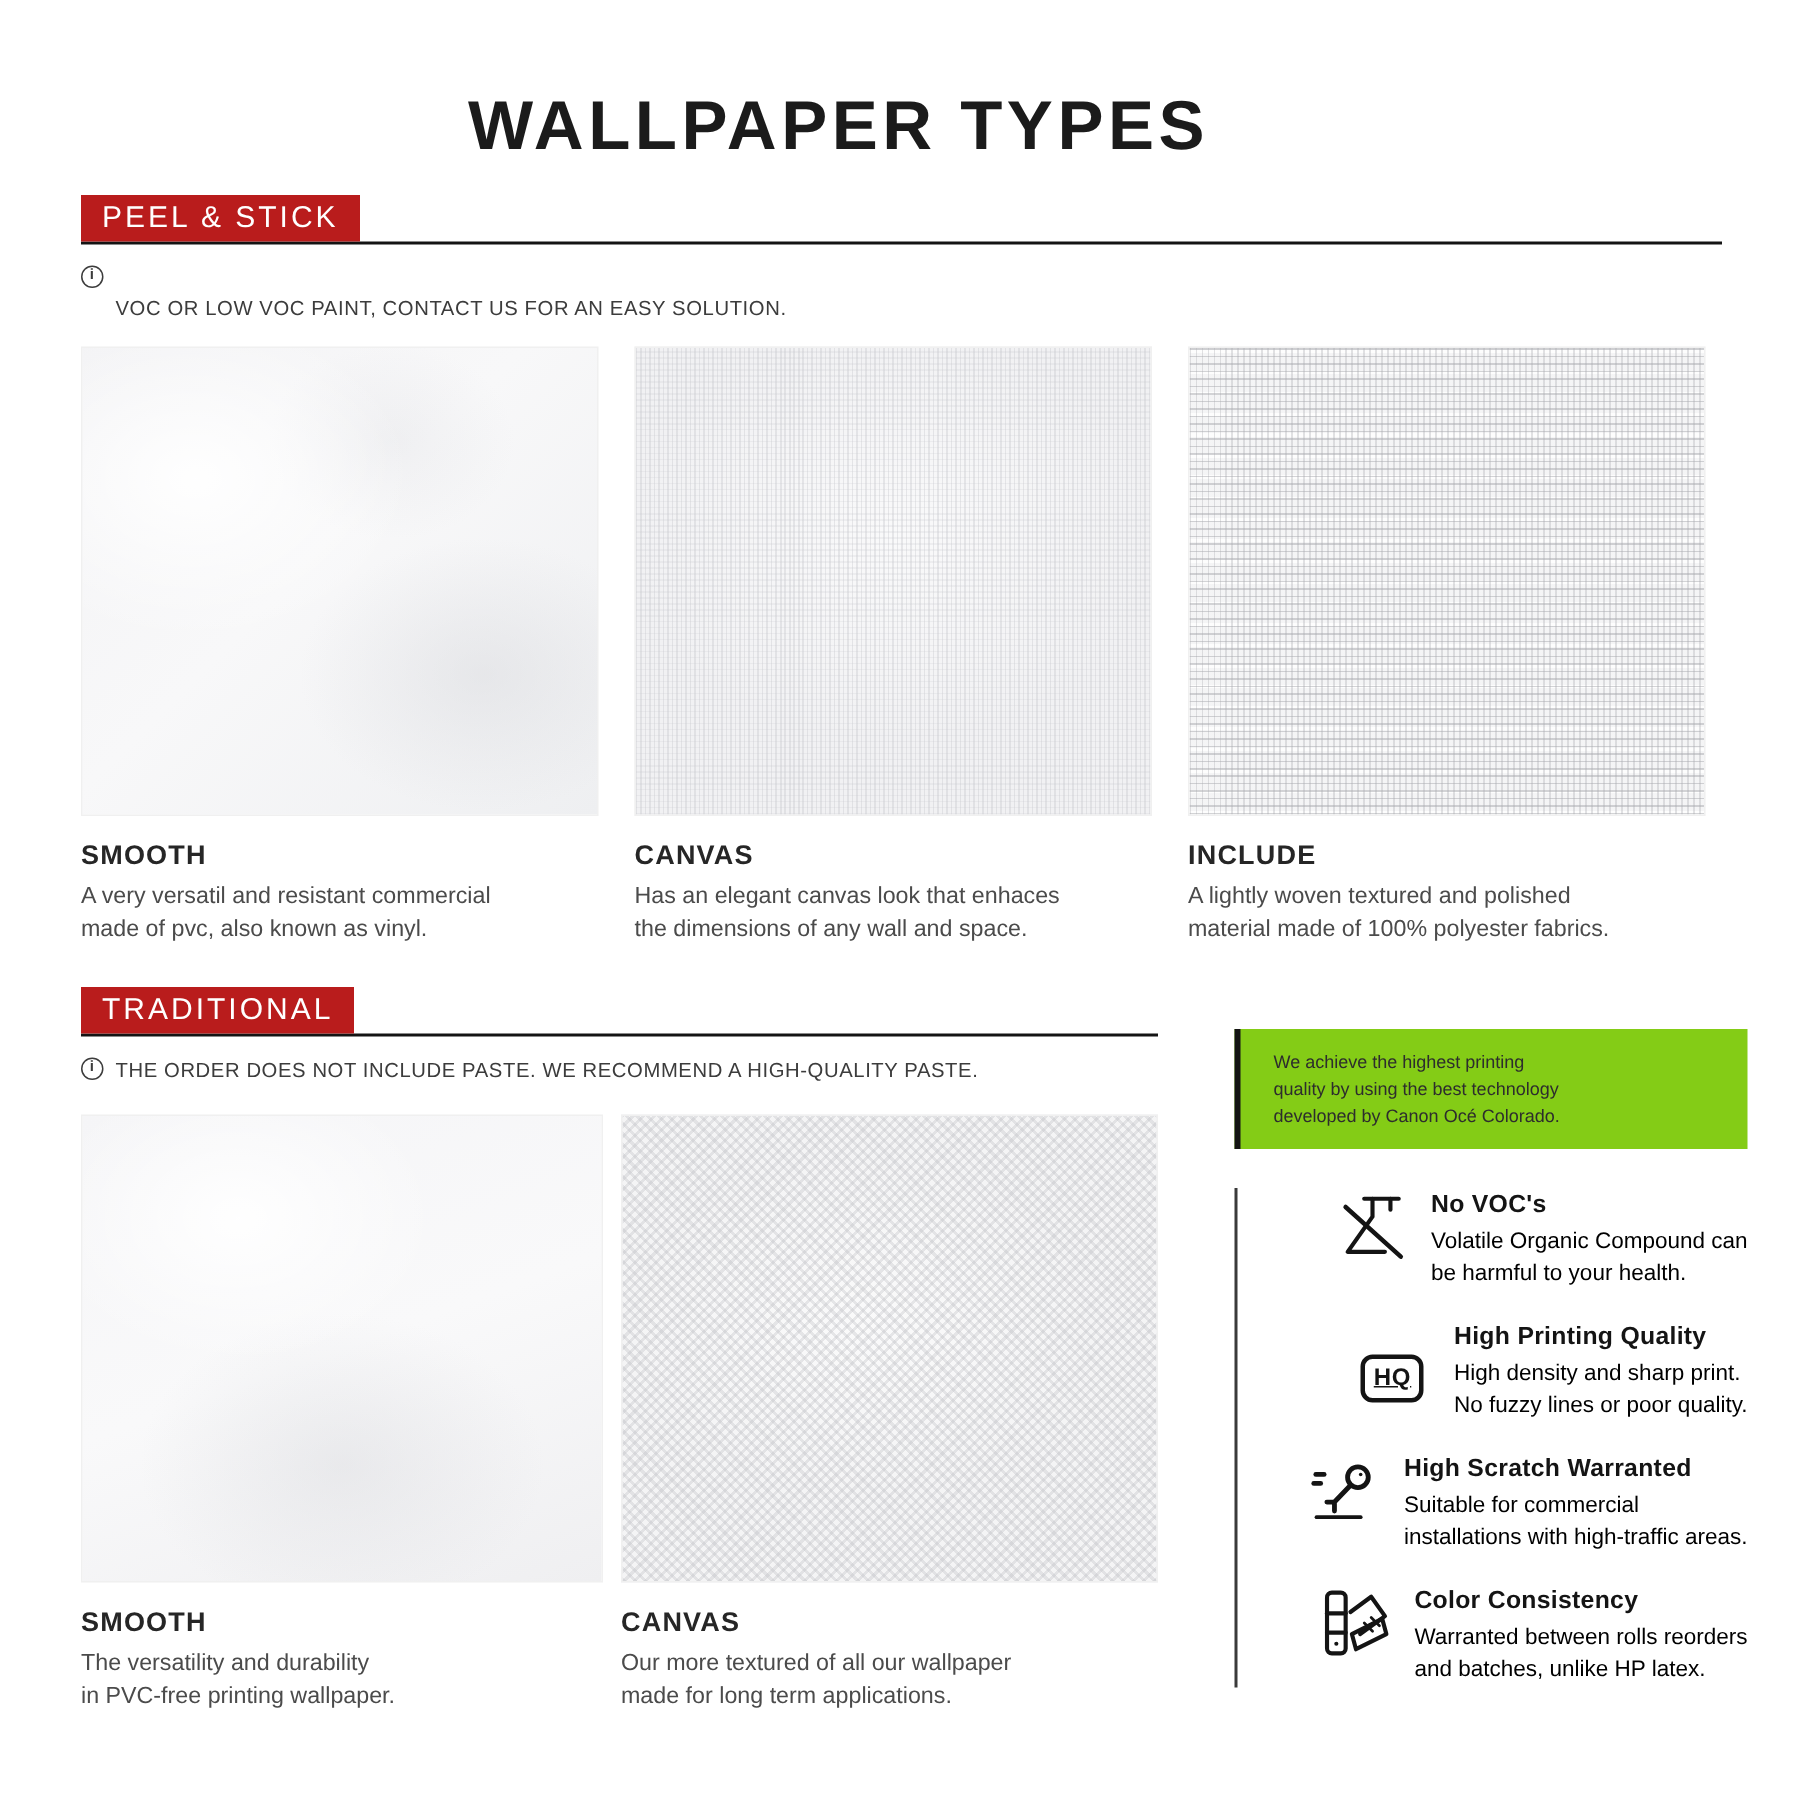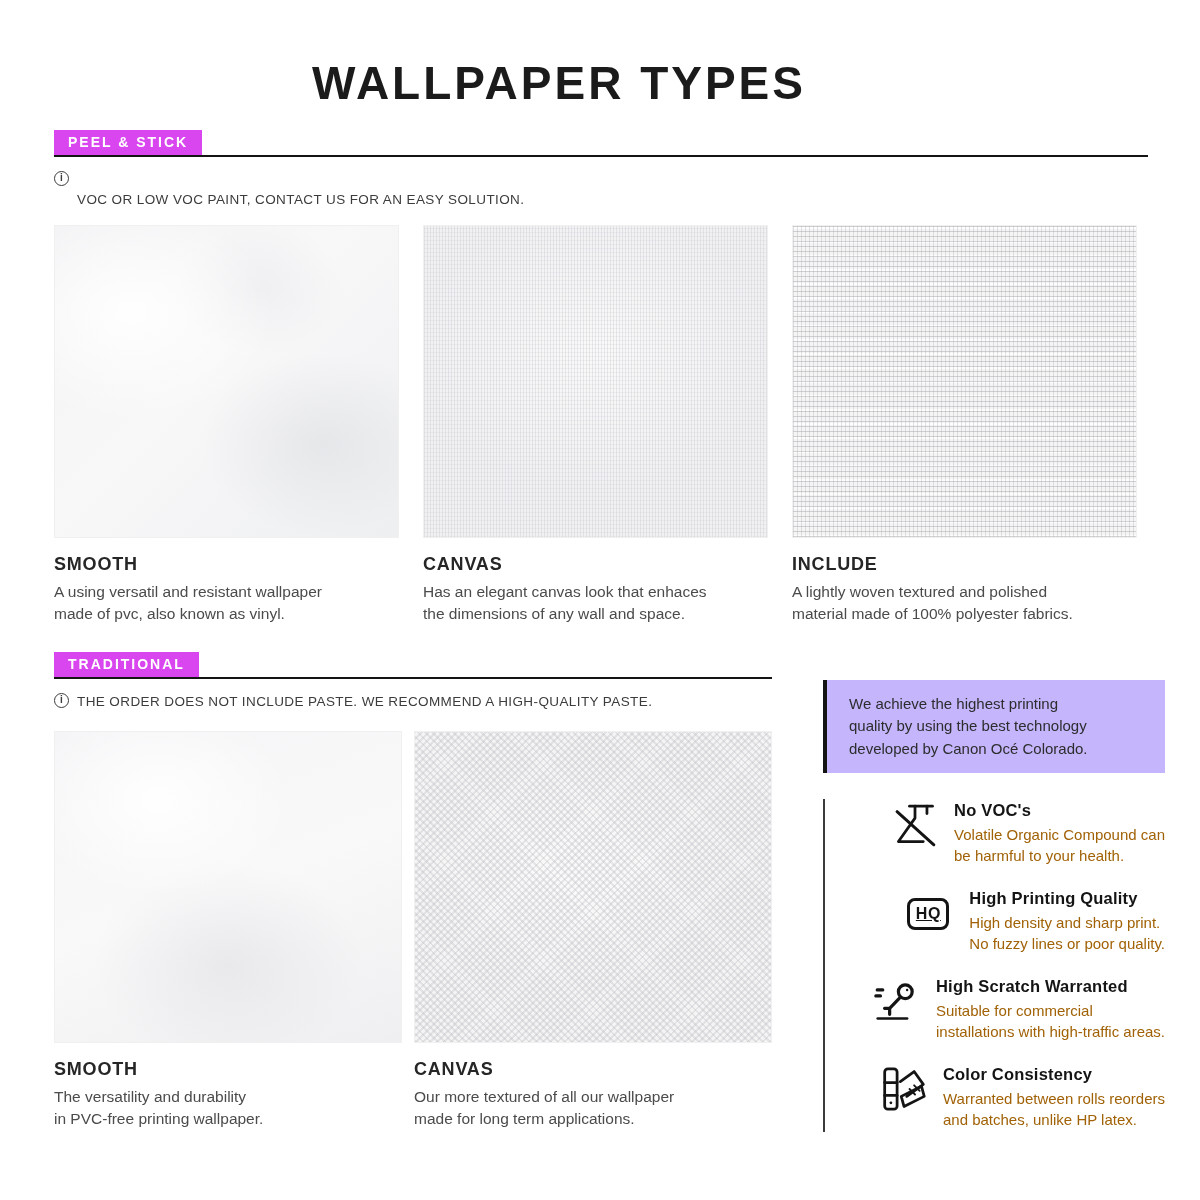--- a/index.html
+++ b/index.html
@@ -15,22 +15,22 @@
   .title {
     margin: 20px 0 0; width: 1010px; text-align: center;
     font-size: 46px; font-weight: 600; letter-spacing: 3px;
     color: #1b1b1b; line-height: 1;
   }
 
   
   .sec1 { margin-top: 24px; }
   .sec-head { border-bottom: 2px solid #141414; line-height: 0; }
   .badge {
-    display: inline-block; background: #d946ef; color: #fff;
-    font-size: 14px; font-weight: 700; letter-spacing: 2px;
+    display: inline-block; background: #b91c1c; color: #fff;
+    font-size: 20px; font-weight: 400; letter-spacing: 2px;
     padding: 5px 14px 6px; line-height: 1; vertical-align: bottom;
   }
 
   
   .note {
     margin-top: 13px; display: flex; gap: 8px;
     font-size: 13.5px; letter-spacing: .4px; color: #3c3c3c; line-height: 1.45;
   }
   .info-icon {
     width: 15px; height: 15px; border: 1.5px solid #3c3c3c; border-radius: 50%;
@@ -86,37 +86,37 @@
       radial-gradient(ellipse 60% 50% at 45% 45%, rgba(255,255,255,.55), rgba(255,255,255,0) 75%);
   }
 
   
   .bottom-wrap { display: flex; margin-top: 28px; gap: 20px; }
   .left-col { width: 718px; flex: none; }
   .right-col { width: 342px; flex: none; margin-left: 31px; }
 
   
   .quote {
-    margin-top: 28px; background: #c4b5fd; border-left: 4px solid #141414;
-    padding: 13px 10px 13px 22px; font-size: 15px; line-height: 1.5; color: #2d2d2d;
+    margin-top: 28px; background: #84cc16; border-left: 4px solid #141414;
+    padding: 13px 10px 13px 22px; font-size: 12px; line-height: 1.5; color: #2d2d2d;
   }
 
   
   .features { margin-top: 26px; border-left: 2px solid #3a3a3a; padding: 2px 0 2px 20px; }
   .feature { display: flex; margin-bottom: 23px; justify-content: flex-end; }
   .feature:last-child { margin-bottom: 0; }
   .f-icon { width: 46px; height: 46px; flex: none; margin-right: 16px; margin-top: 1px; }
   .f-icon svg { width: 46px; height: 46px; display: block; }
   .hq-box {
     width: 42px; height: 32px; border: 3px solid #141414; border-radius: 8px;
     display: flex; align-items: center; justify-content: center;
-    font-weight: 800; font-size: 16px; color: #141414; letter-spacing: .5px; margin-top: 8px; text-decoration: underline;
+    font-weight: 800; font-size: 16px; color: #141414; letter-spacing: .5px; margin-top: 20px; text-decoration: underline;
   }
   .f-title { margin: 0 0 4px; font-size: 16.5px; font-weight: 700; color: #141414; letter-spacing: .2px; }
-  .f-desc { margin: 0; font-size: 15px; line-height: 1.4; color: #a16207; }
+  .f-desc { margin: 0; font-size: 15px; line-height: 1.4; color: #000000; }
 </style>
 </head>
 <body>
 
 <div class="page">
 
   <h1 class="title">WALLPAPER TYPES</h1>
 
   <section class="sec1">
     <div class="sec-head">
@@ -124,21 +124,21 @@
     </div>
     <div class="note">
       <span class="info-icon">i</span>
       <span><br><span>VOC OR LOW VOC PAINT, CONTACT US FOR AN EASY SOLUTION.</span></span>
     </div>
 
     <div class="swatch-grid grid-top">
       <figure class="cell" style="margin:0">
         <div class="swatch tex-smooth-a"></div>
         <h3>SMOOTH</h3>
-        <p><span>A using versatil and resistant wallpaper</span><br><span>made of pvc, also known as vinyl.</span></p>
+        <p><span>A very versatil and resistant commercial</span><br><span>made of pvc, also known as vinyl.</span></p>
       </figure>
       <figure class="cell" style="margin:0">
         <div class="swatch tex-canvas-fine"></div>
         <h3>CANVAS</h3>
         <p><span>Has an elegant canvas look that enhaces</span><br><span>the dimensions of any wall and space.</span></p>
       </figure>
       <figure class="cell" style="margin:0">
         <div class="swatch tex-fabric"></div>
         <h3>INCLUDE</h3>
         <p><span>A lightly woven textured and polished</span><br><span>material made of 100% polyester fabrics.</span></p>

